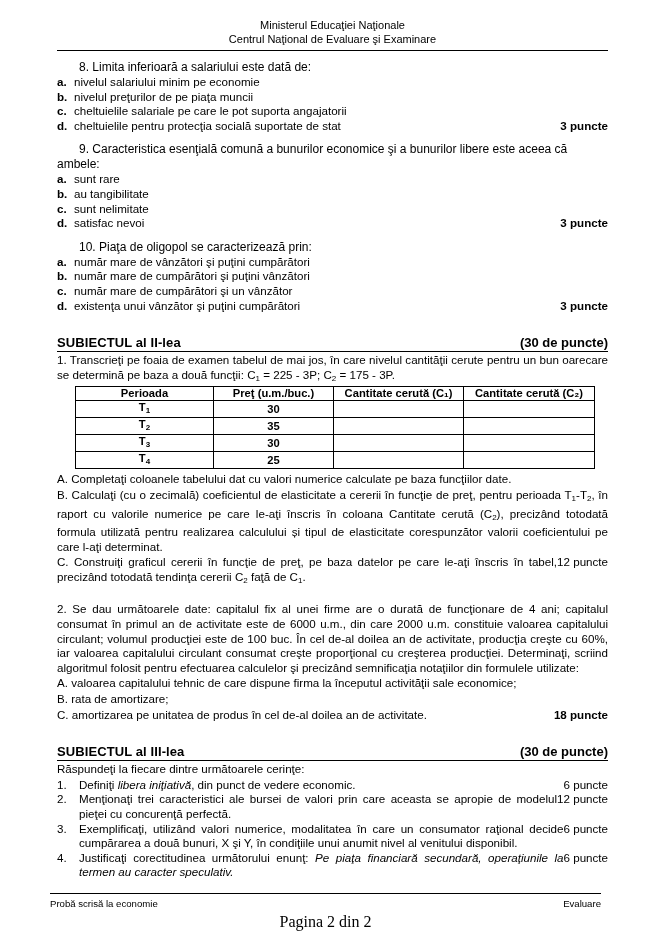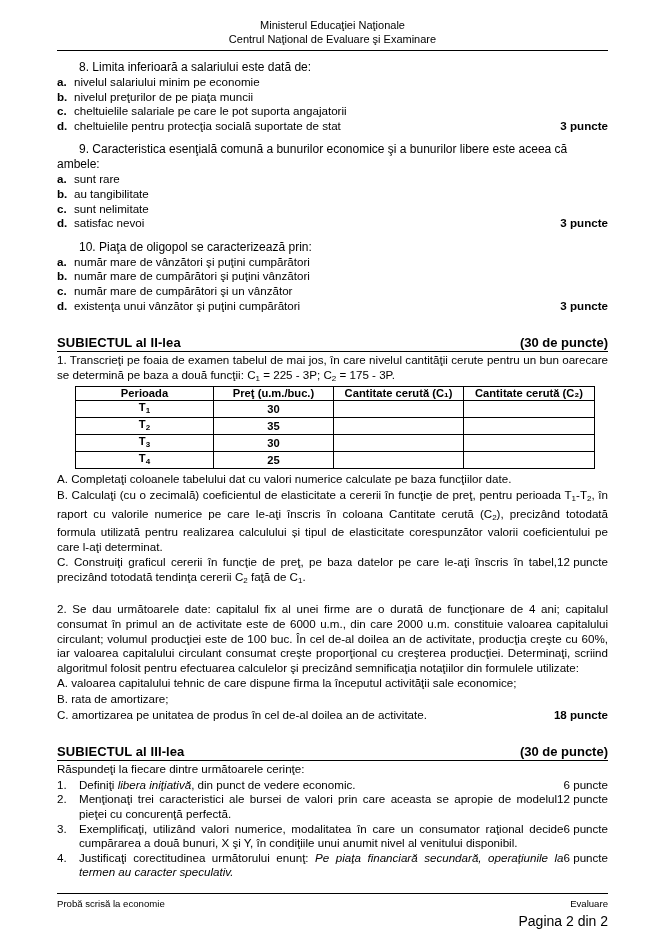--- a/index.html
+++ b/index.html
@@ -134,35 +134,36 @@
   
   .line-with-pts {
     display: flex;
     justify-content: space-between;
     align-items: baseline;
   }
 
   
   .footer {
     position: absolute;
-    left: 57px;
+    left: 50px;
     top: 893px;
     width: 551px;
     border-top: 1.4px solid #000;
     padding-top: 4px;
     font-size: 9.6px;
   }
   .footer-row {
     display: flex;
     justify-content: space-between;
   }
   .footer-center {
-    text-align: right;
-    font-size: 14px;
+    text-align: center;
+    font-size: 16px;
     margin-top: 4px;
+    font-family: Liberation Serif, serif;
   }
 </style>
 </head>
 <body>
 
 <div class="page">
 
   <div class="content">
 
     <div class="doc-header">

